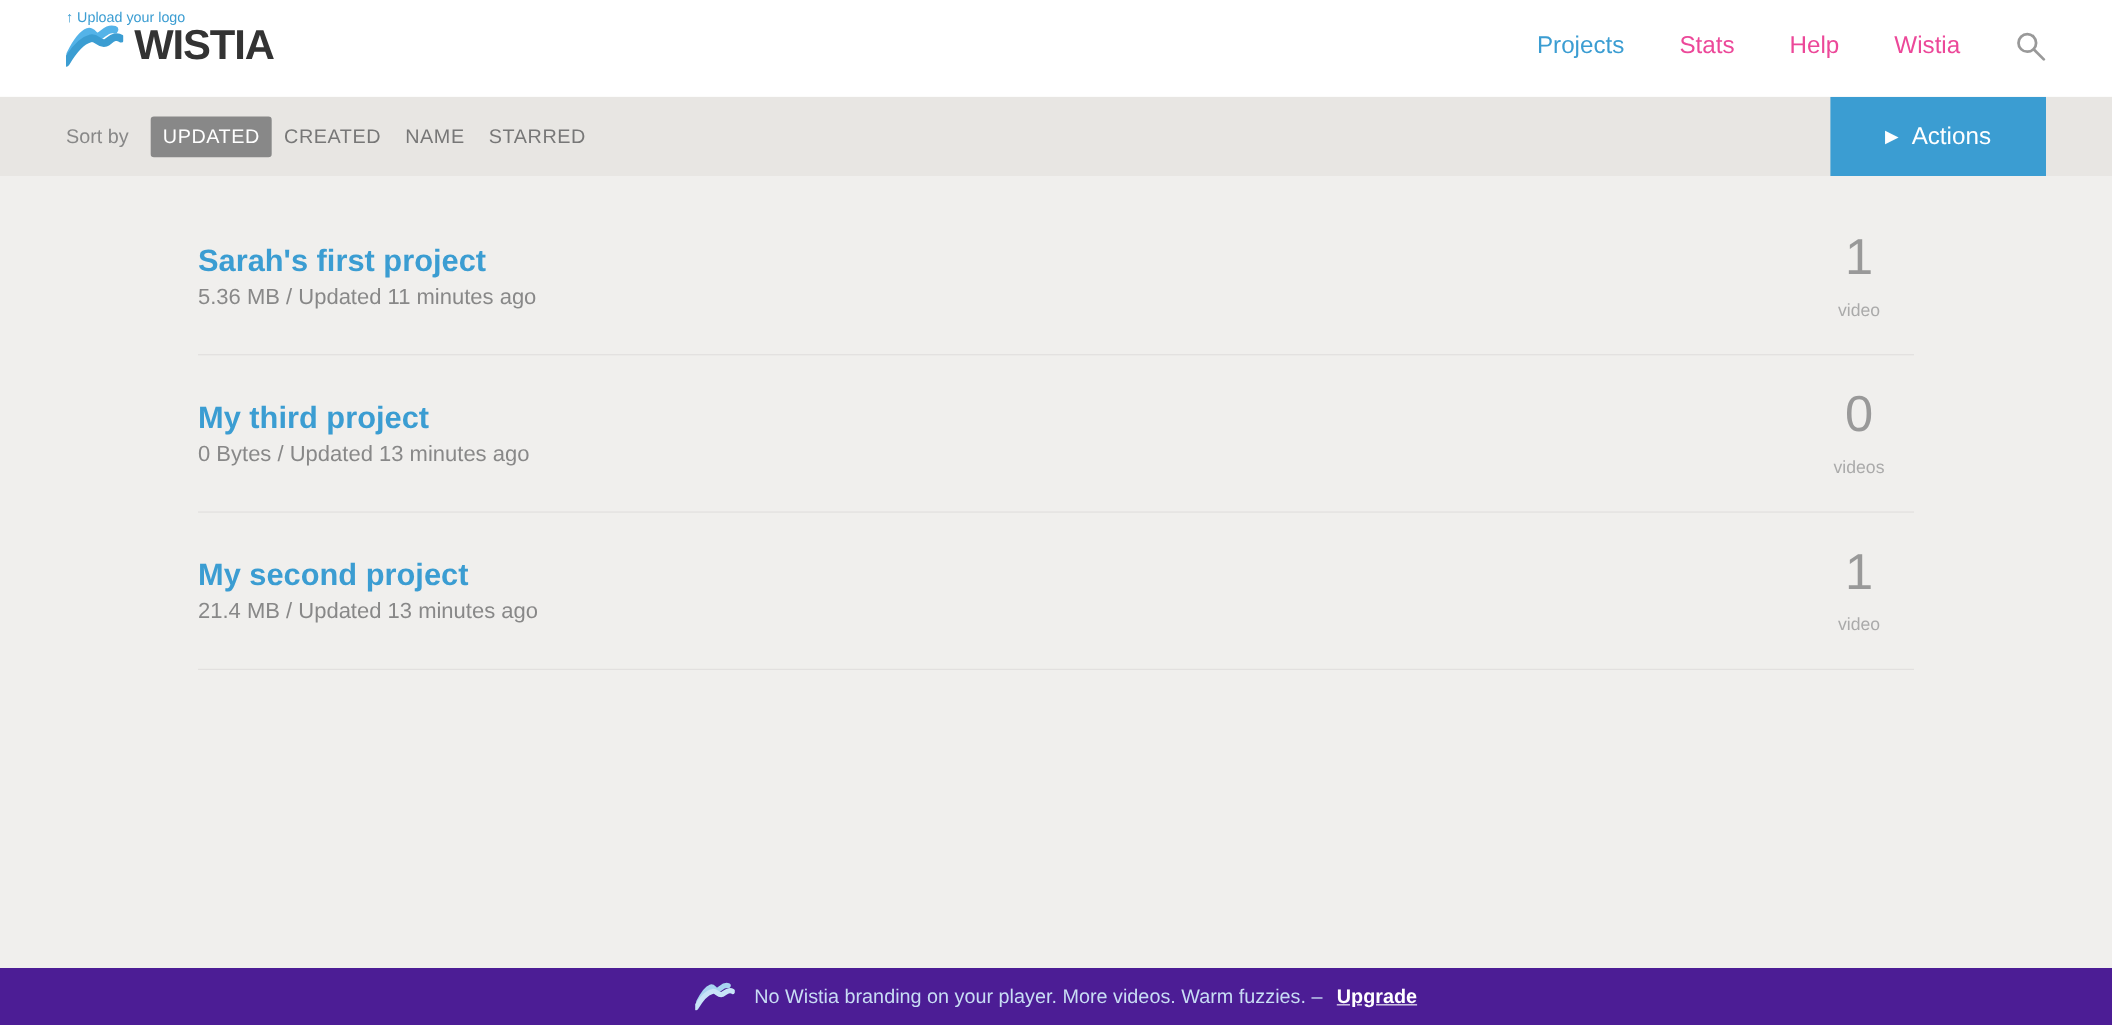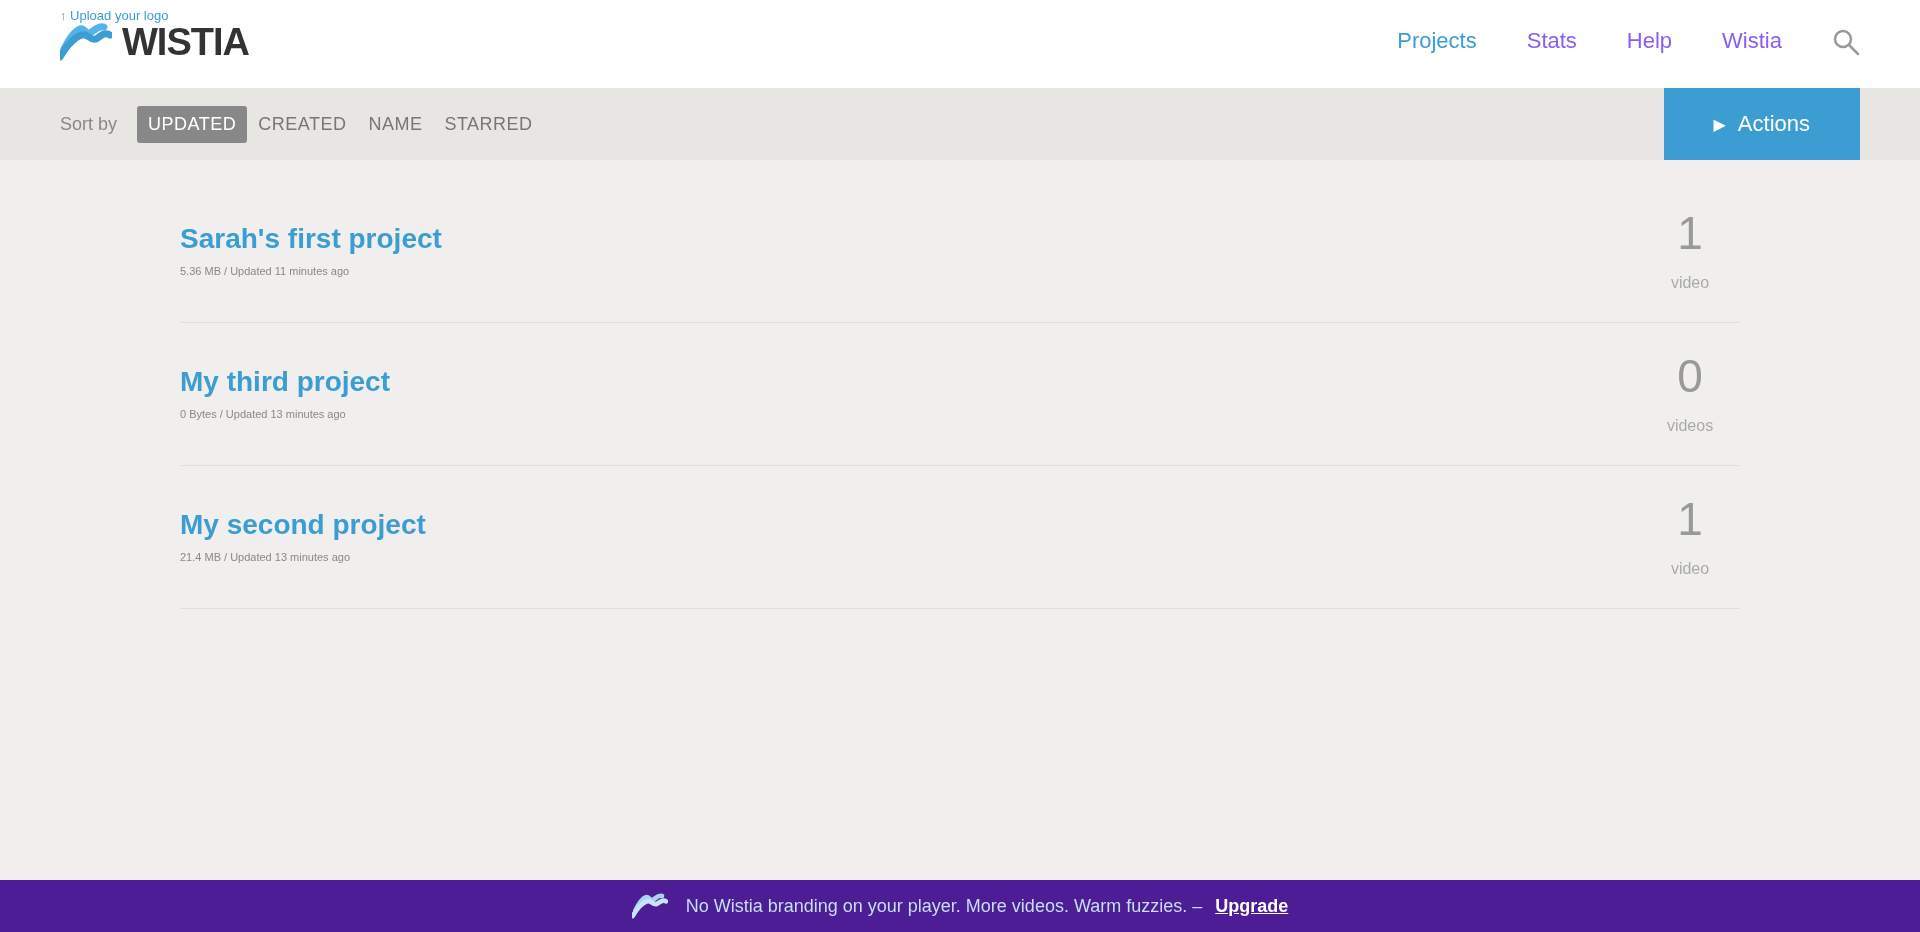--- a/index.html
+++ b/index.html
@@ -38,21 +38,21 @@
       color: #333;
       letter-spacing: -1px;
     }
     .nav {
       margin-left: auto;
       display: flex;
       gap: 50px;
     }
     .nav-item {
       font-size: 22px;
-      color: #8b5cf6;
+      color: #ec4899;
       cursor: pointer;
       text-decoration: none;
     }
     .nav-item.active {
       color: #3b9dd2;
     }
     .search-icon-btn {
       cursor: pointer;
       color: #777;
     }
@@ -122,21 +122,21 @@
     .project-name {
       font-size: 28px;
       color: #3b9dd2;
       cursor: pointer;
       text-decoration: none;
       display: block;
       margin-bottom: 6px;
       font-weight: bold;
     }
     .project-meta {
-      font-size: 11px;
+      font-size: 20px;
       color: #888;
     }
     .project-stats {
       text-align: center;
       min-width: 100px;
     }
     .stat-number {
       font-size: 46px;
       color: #999;
       font-weight: 300;

